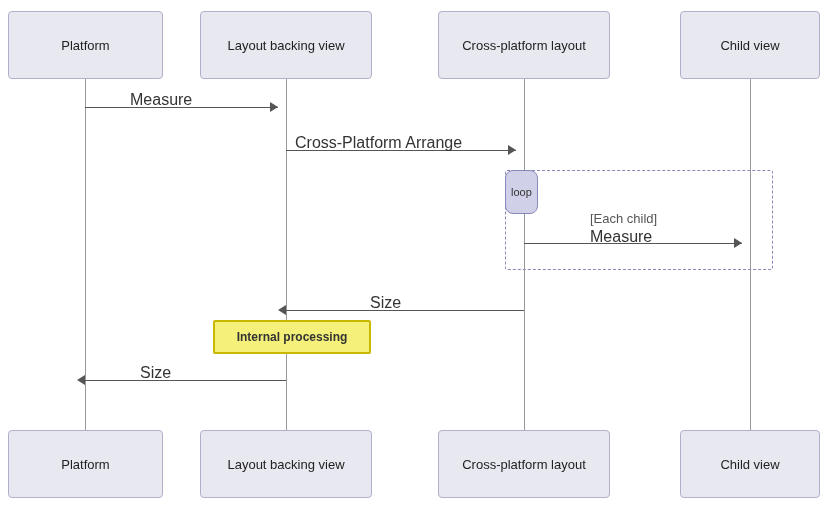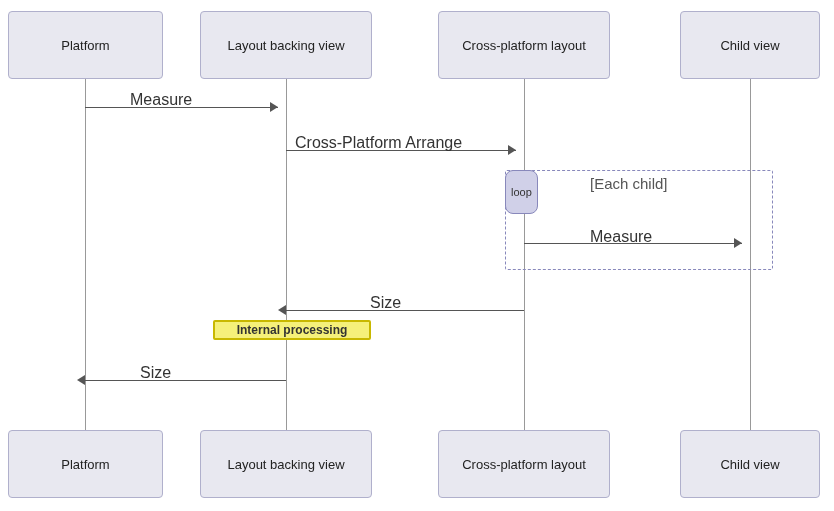--- a/index.html
+++ b/index.html
@@ -89,22 +89,23 @@
       background: #d0d0e8;
       border: 1px solid #8888bb;
       border-radius: 8px;
       font-size: 11px;
       padding: 15px 5px;
       color: #333;
     }
 
     .loop-condition {
       position: absolute;
-      font-size: 15px;
+      font-size: 13px;
       color: #555;
+      margin-top: 36px;
     }
 
     
     .processing-box {
       position: absolute;
       background: #f5f07a;
       border: 2px solid #c8b800;
       border-radius: 2px;
       font-size: 12px;
       font-weight: bold;
@@ -166,21 +167,21 @@
   <div class="loop-condition" style="left:590px; top:175px;">[Each child]</div>
 
   <div class="arrow-line" style="left:524px; top:243px; width:218px;"></div>
   <div class="arrowhead-right" style="left:734px; top:238px;"></div>
   <div class="arrow-label" style="left:590px; top:228px;">Measure</div>
 
   <div class="arrow-line" style="left:286px; top:310px; width:238px;"></div>
   <div class="arrowhead-left" style="left:278px; top:305px;"></div>
   <div class="arrow-label" style="left:370px; top:294px;">Size</div>
 
-  <div class="processing-box" style="left:213px; top:320px; width:158px; height:20px;">
+  <div class="processing-box" style="left:213px; top:320px; width:158px; height:34px;">
     <span>Internal processing</span>
   </div>
 
   <div class="arrow-line" style="left:85px; top:380px; width:201px;"></div>
   <div class="arrowhead-left" style="left:77px; top:375px;"></div>
   <div class="arrow-label" style="left:140px; top:364px;">Size</div>
 
 </div>
 
 </body></html>

